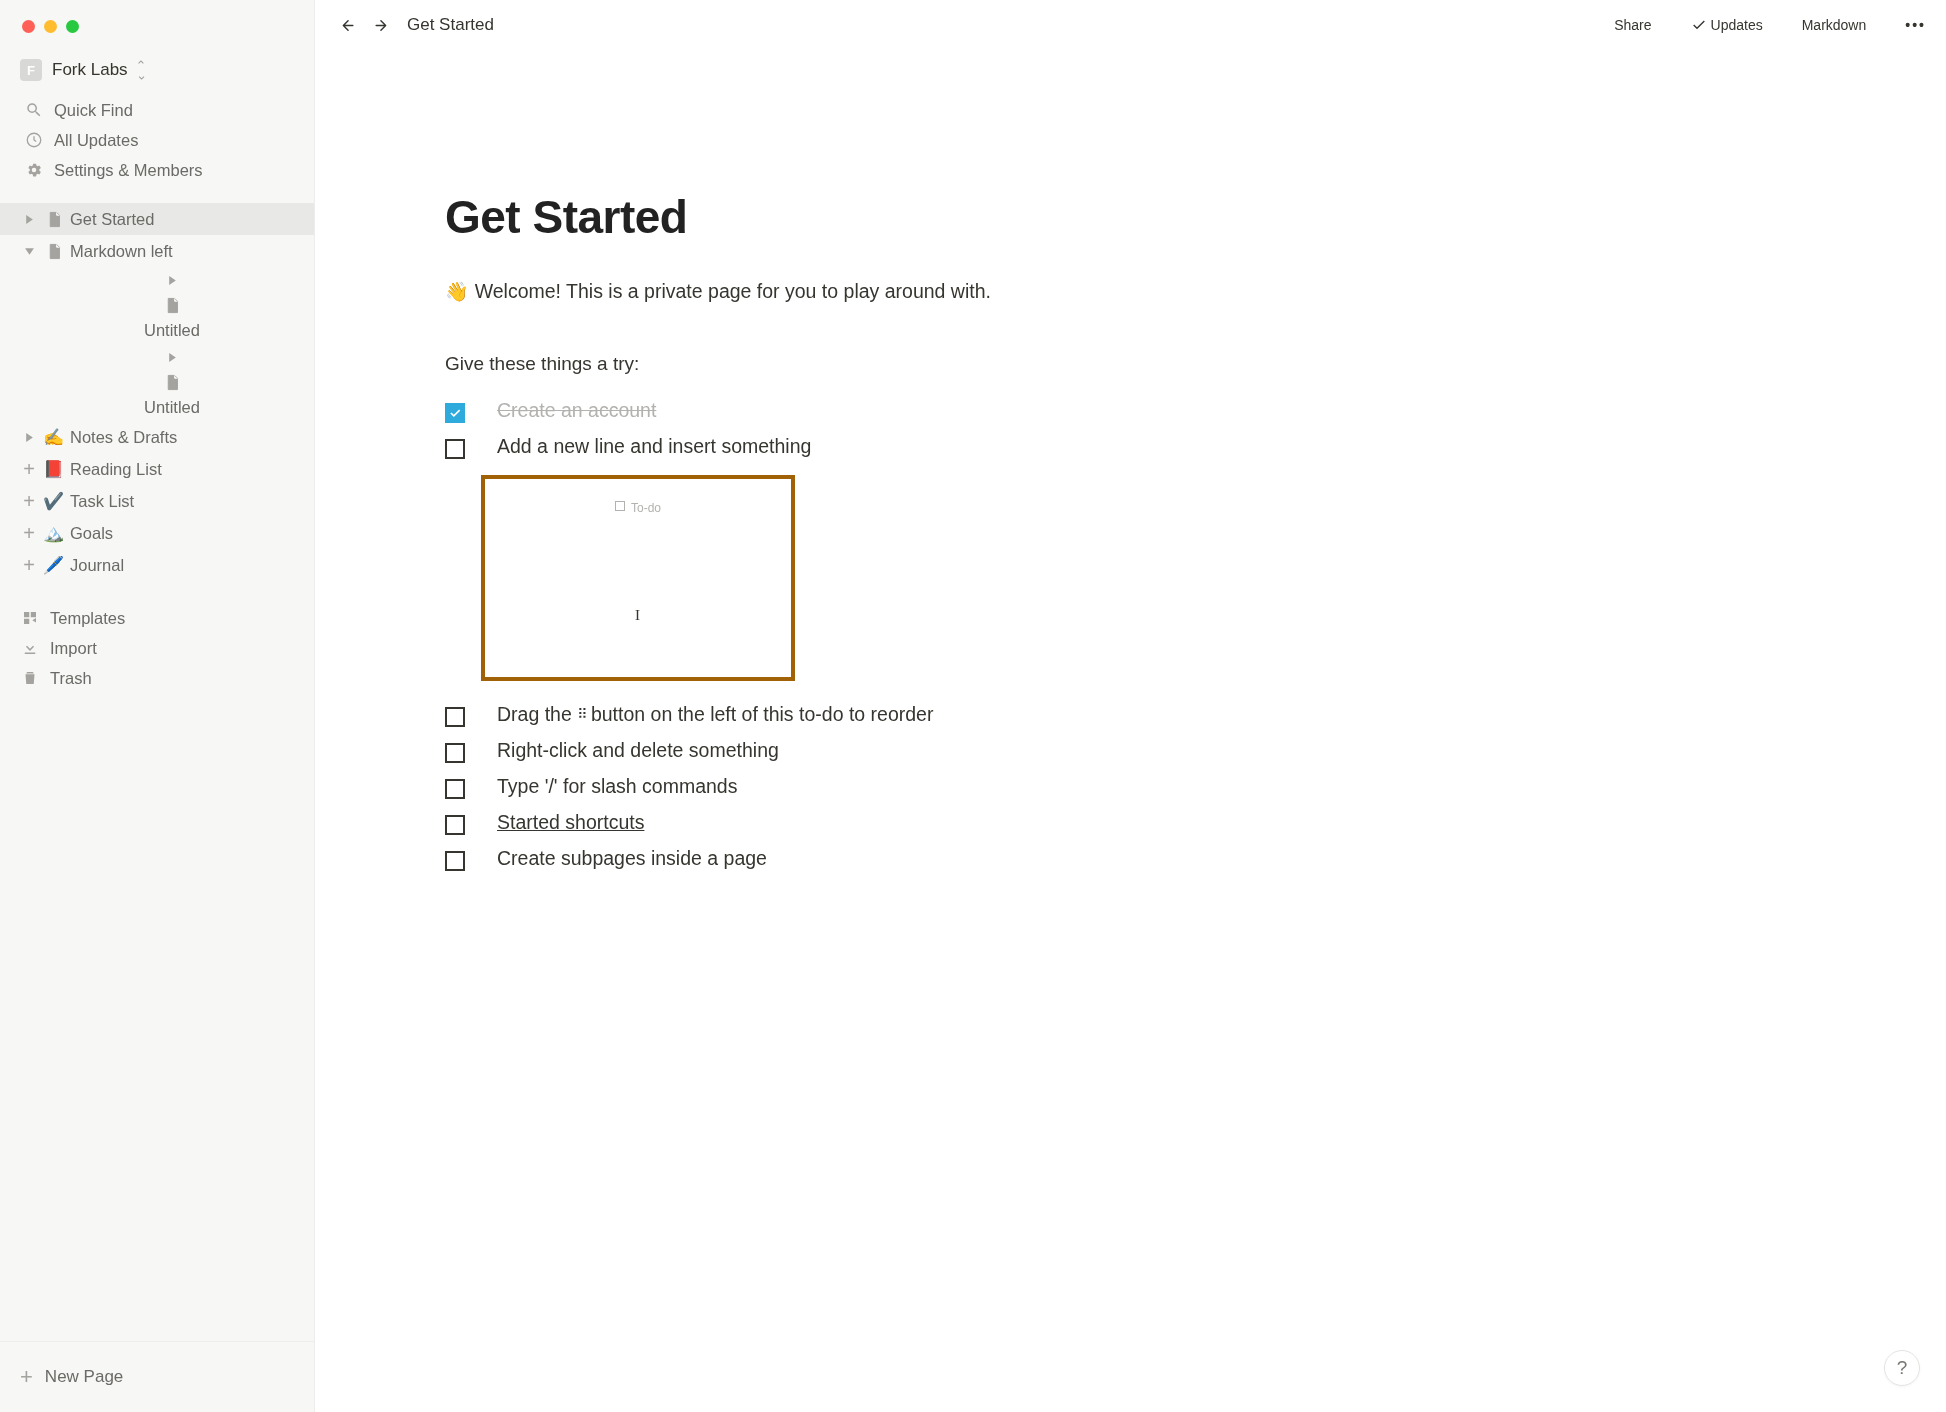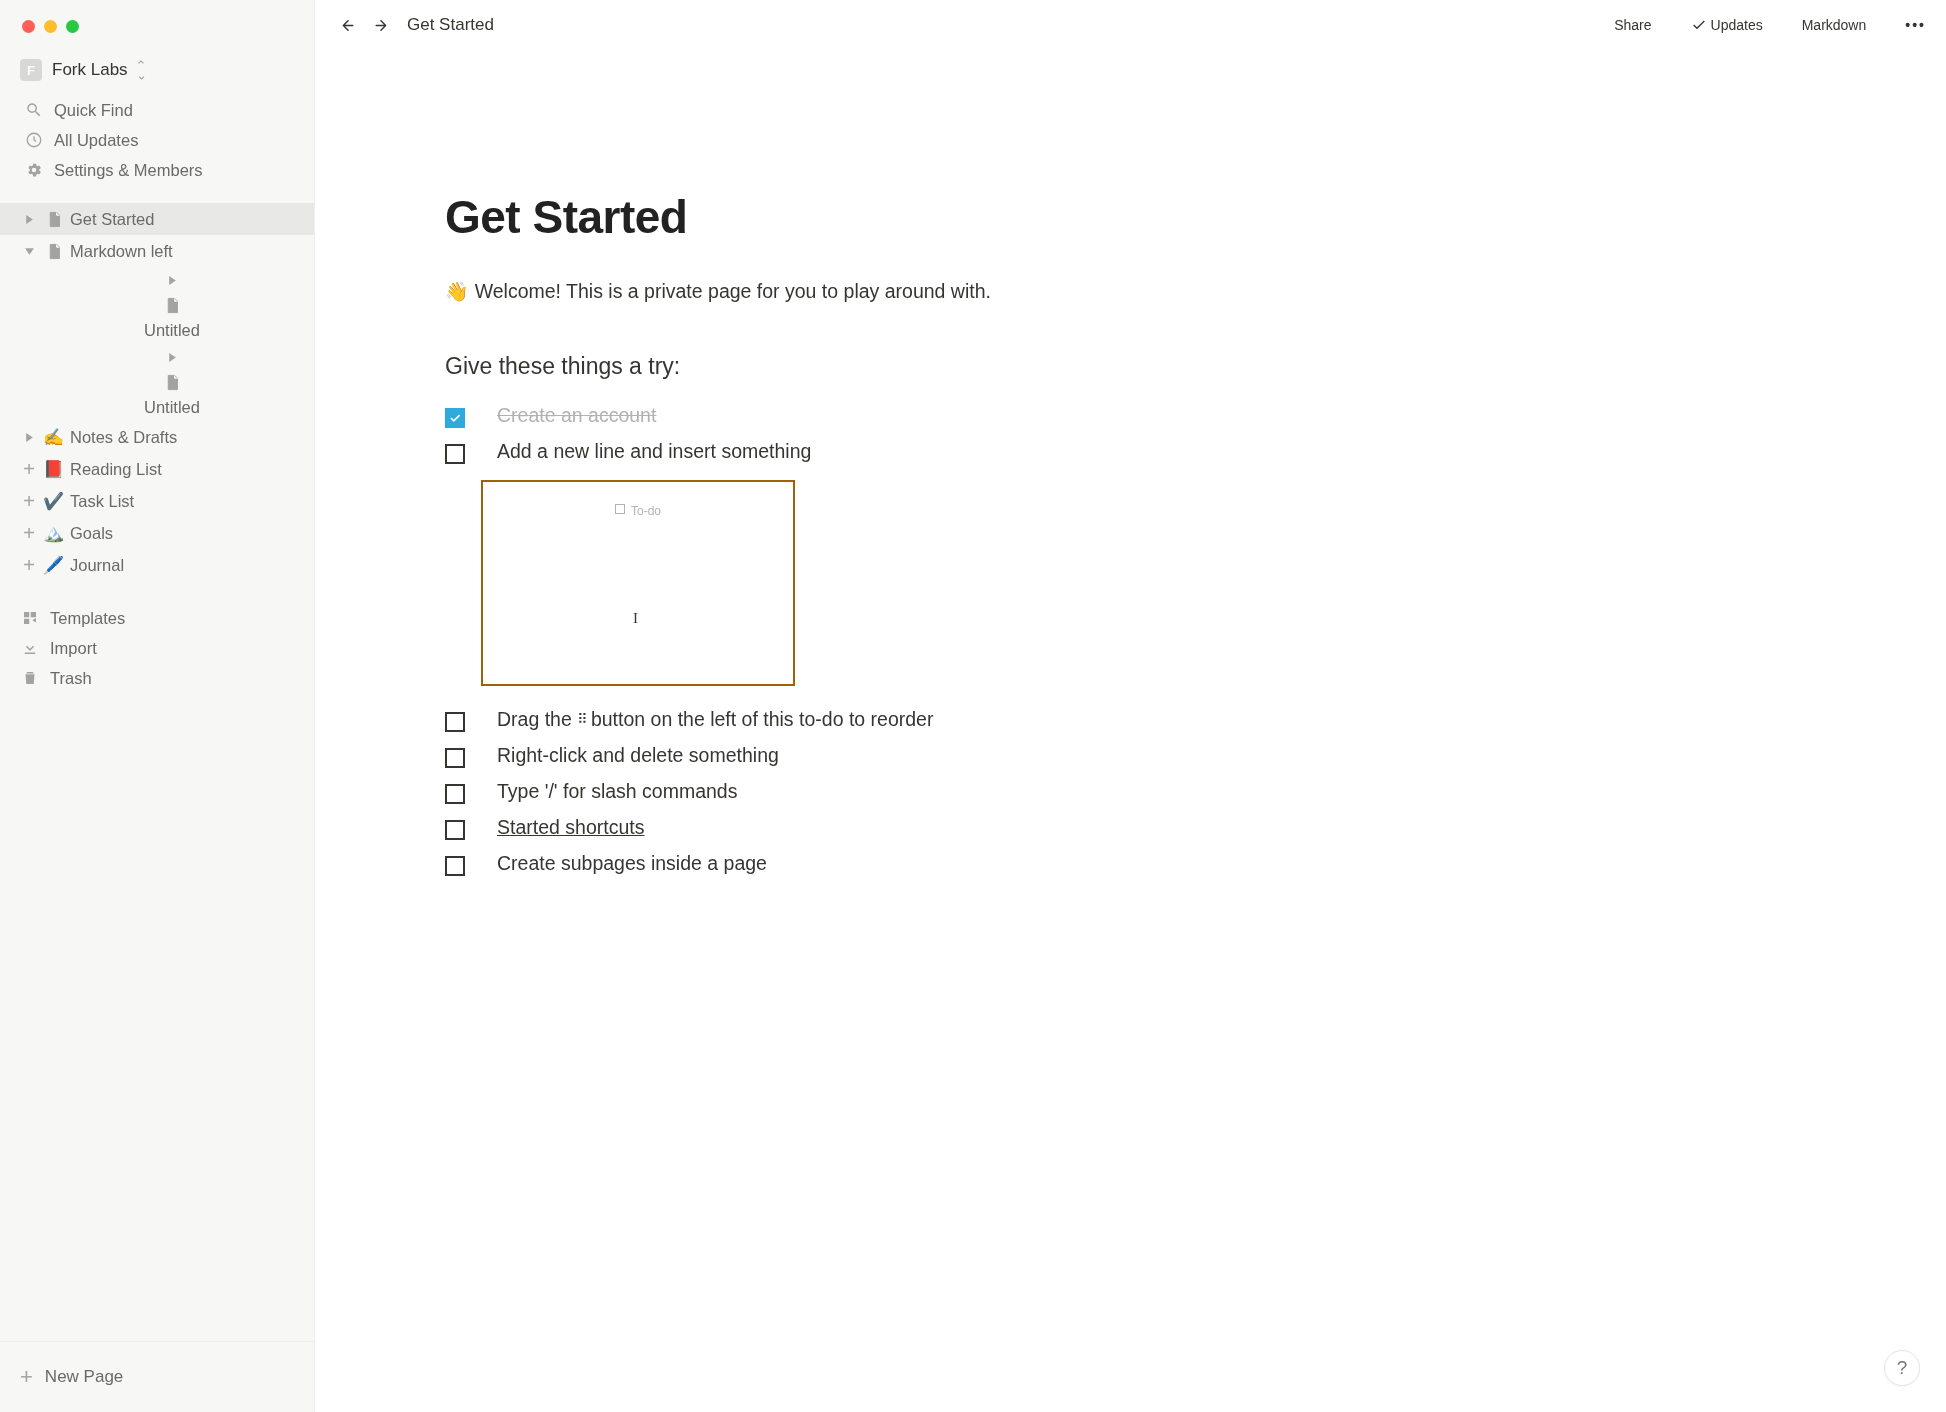--- a/index.html
+++ b/index.html
@@ -182,21 +182,21 @@
   .intro {
     font-size: 19.5px;
     color: #37352f;
     display: flex;
     align-items: center;
     gap: 6px;
     padding-bottom: 50px;
   }
   .intro-emoji { font-size: 19px; }
   .subhead {
-    font-size: 23px;
+    font-size: 19px;
     color: #37352f;
     padding-bottom: 18px;
   }
   .todo-row {
     display: flex;
     align-items: flex-start;
     gap: 32px;
     padding: 6px 0;
     font-size: 19.5px;
     color: #37352f;
@@ -215,21 +215,21 @@
   }
   .todo-check.checked svg { width: 14px; height: 14px; fill: none; stroke: #fff; stroke-width: 2.8; }
   .todo-text.done { color: #b3b2af; text-decoration: line-through; }
   .todo-text .drag-handle { font-size: 14px; letter-spacing: -2px; position:relative; top:-2px;}
   .todo-text a { color: #37352f; text-decoration: underline; cursor:pointer;}
 
   .embed-box {
     margin: 10px 0 16px 36px;
     width: 314px;
     height: 206px;
-    border: 2px solid #a16207;
+    border: 4px solid #a16207;
     position: relative;
   }
   .embed-todo {
     position: absolute;
     top: 22px; left: 0; right: 0;
     display: flex; justify-content: center;
     gap: 6px;
     font-size: 12px;
     color: #b3b2af;
   }

